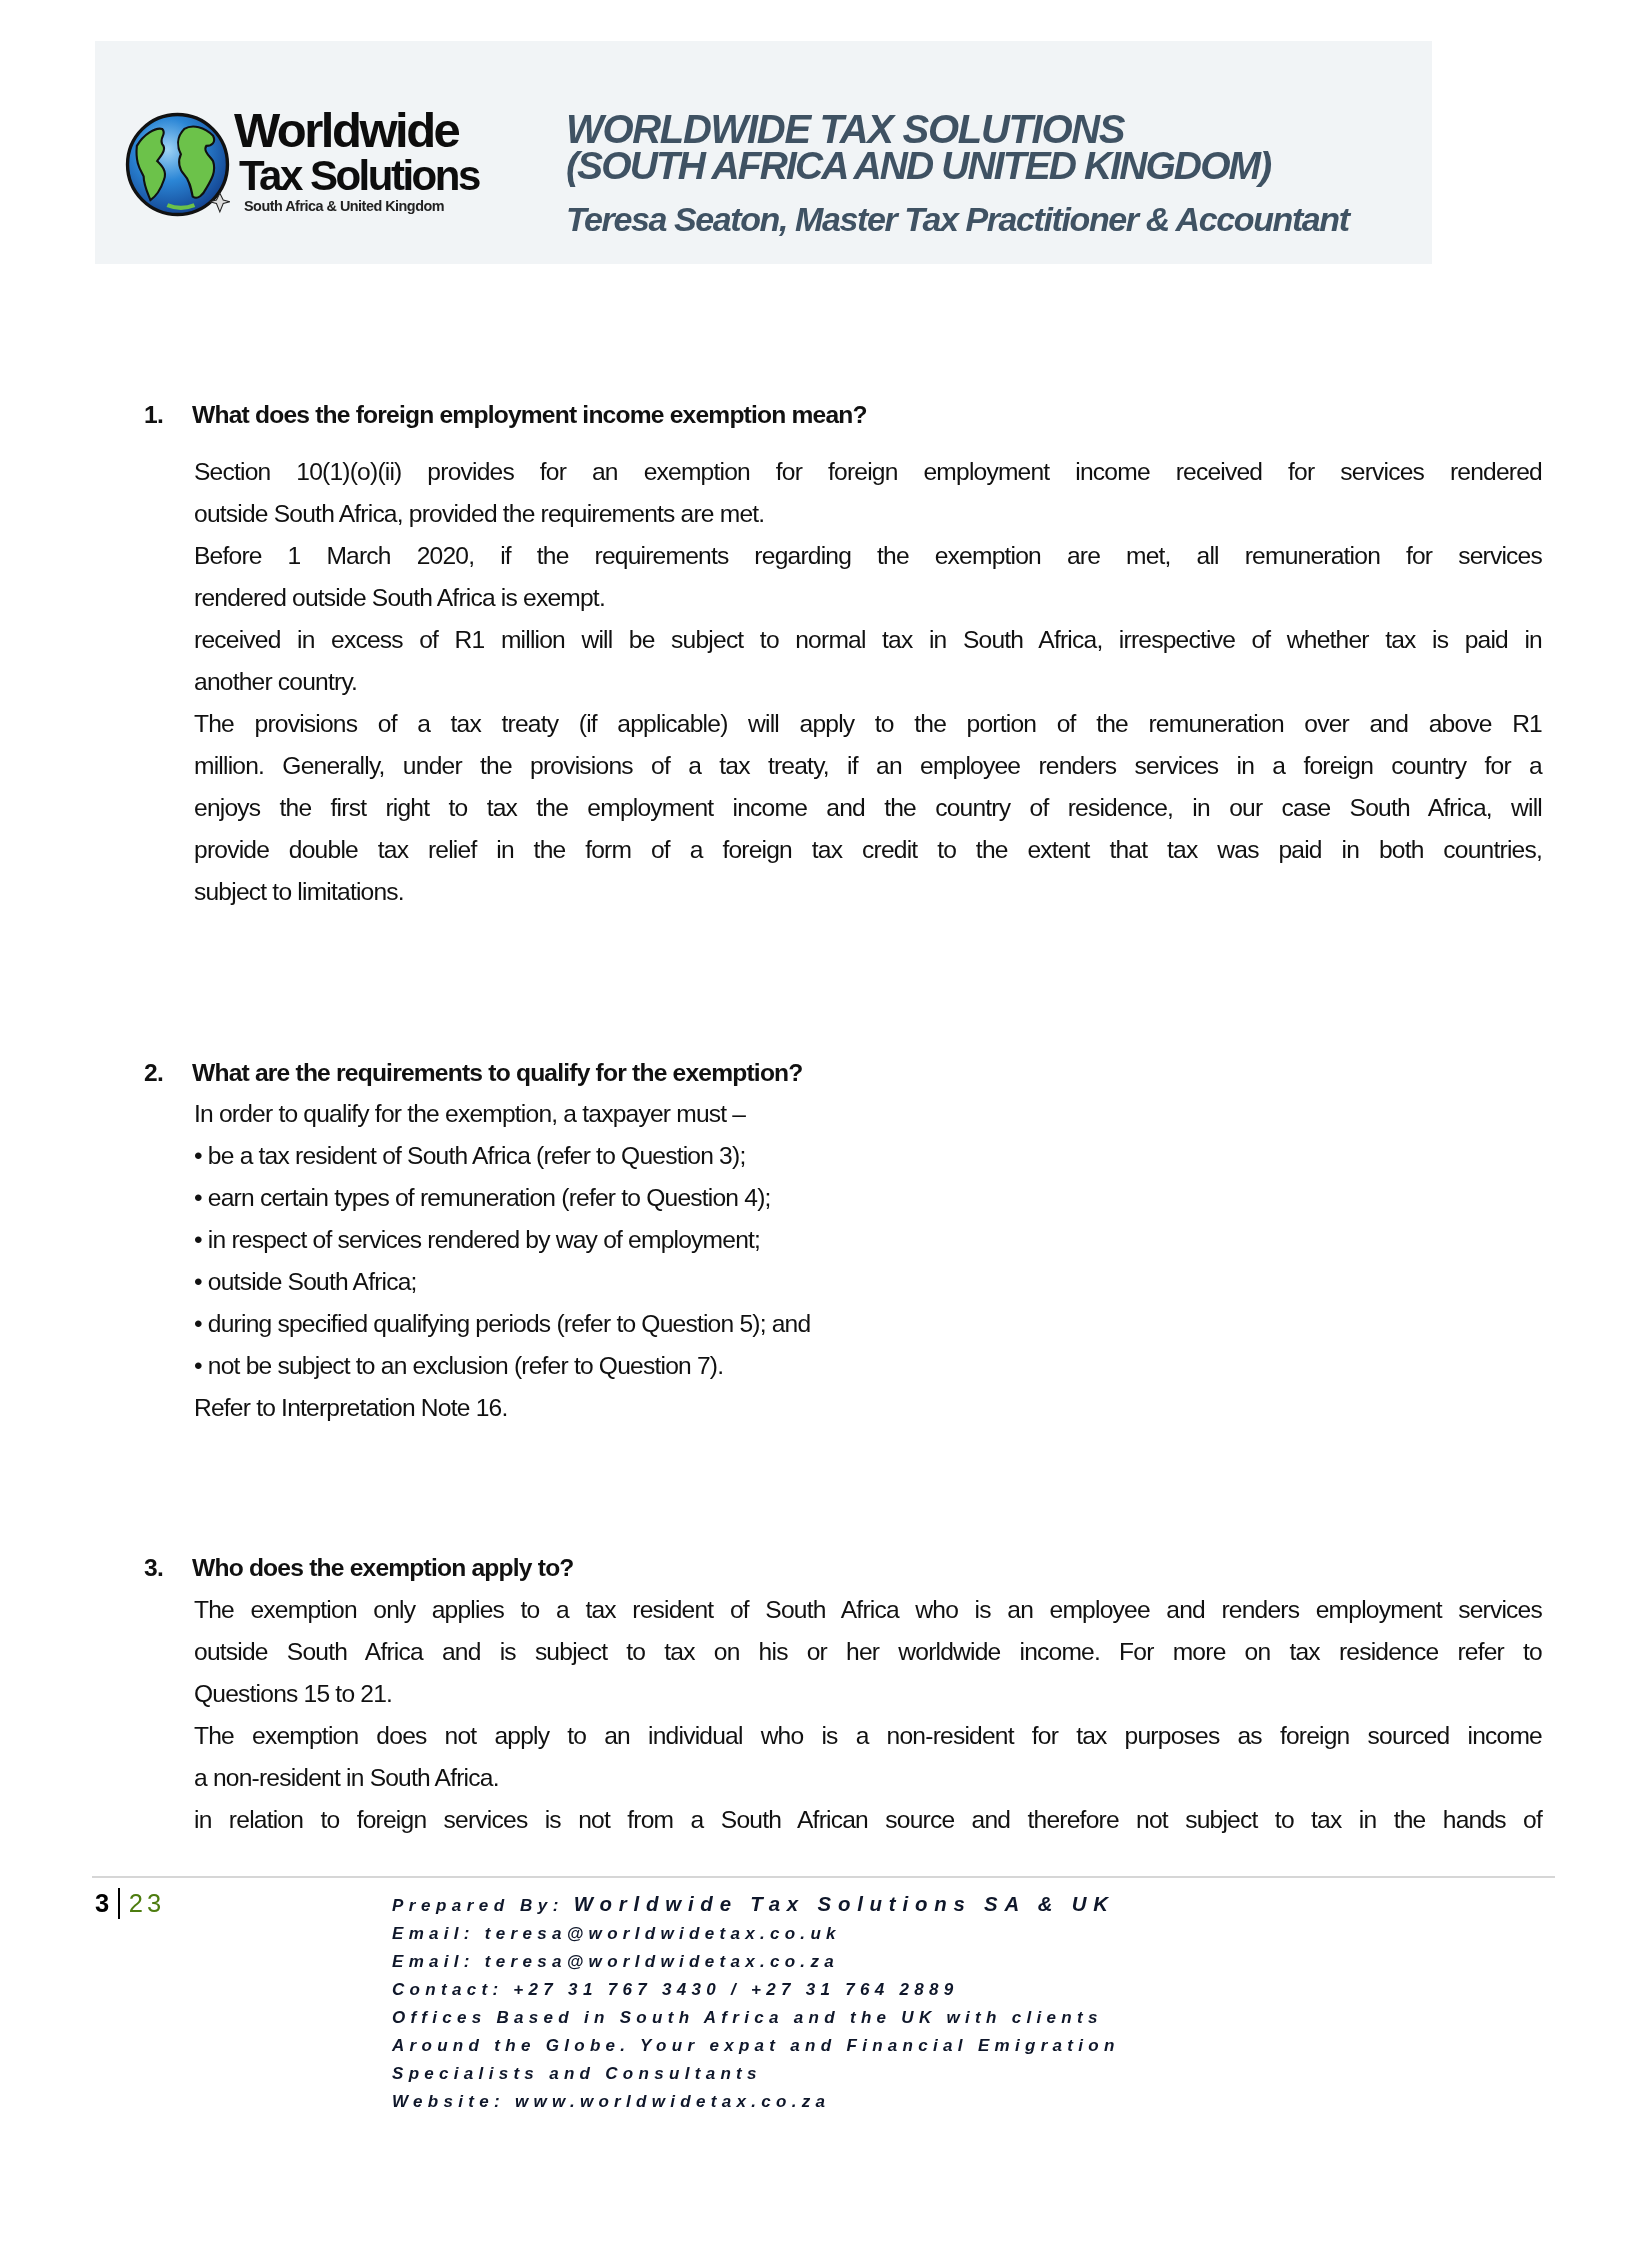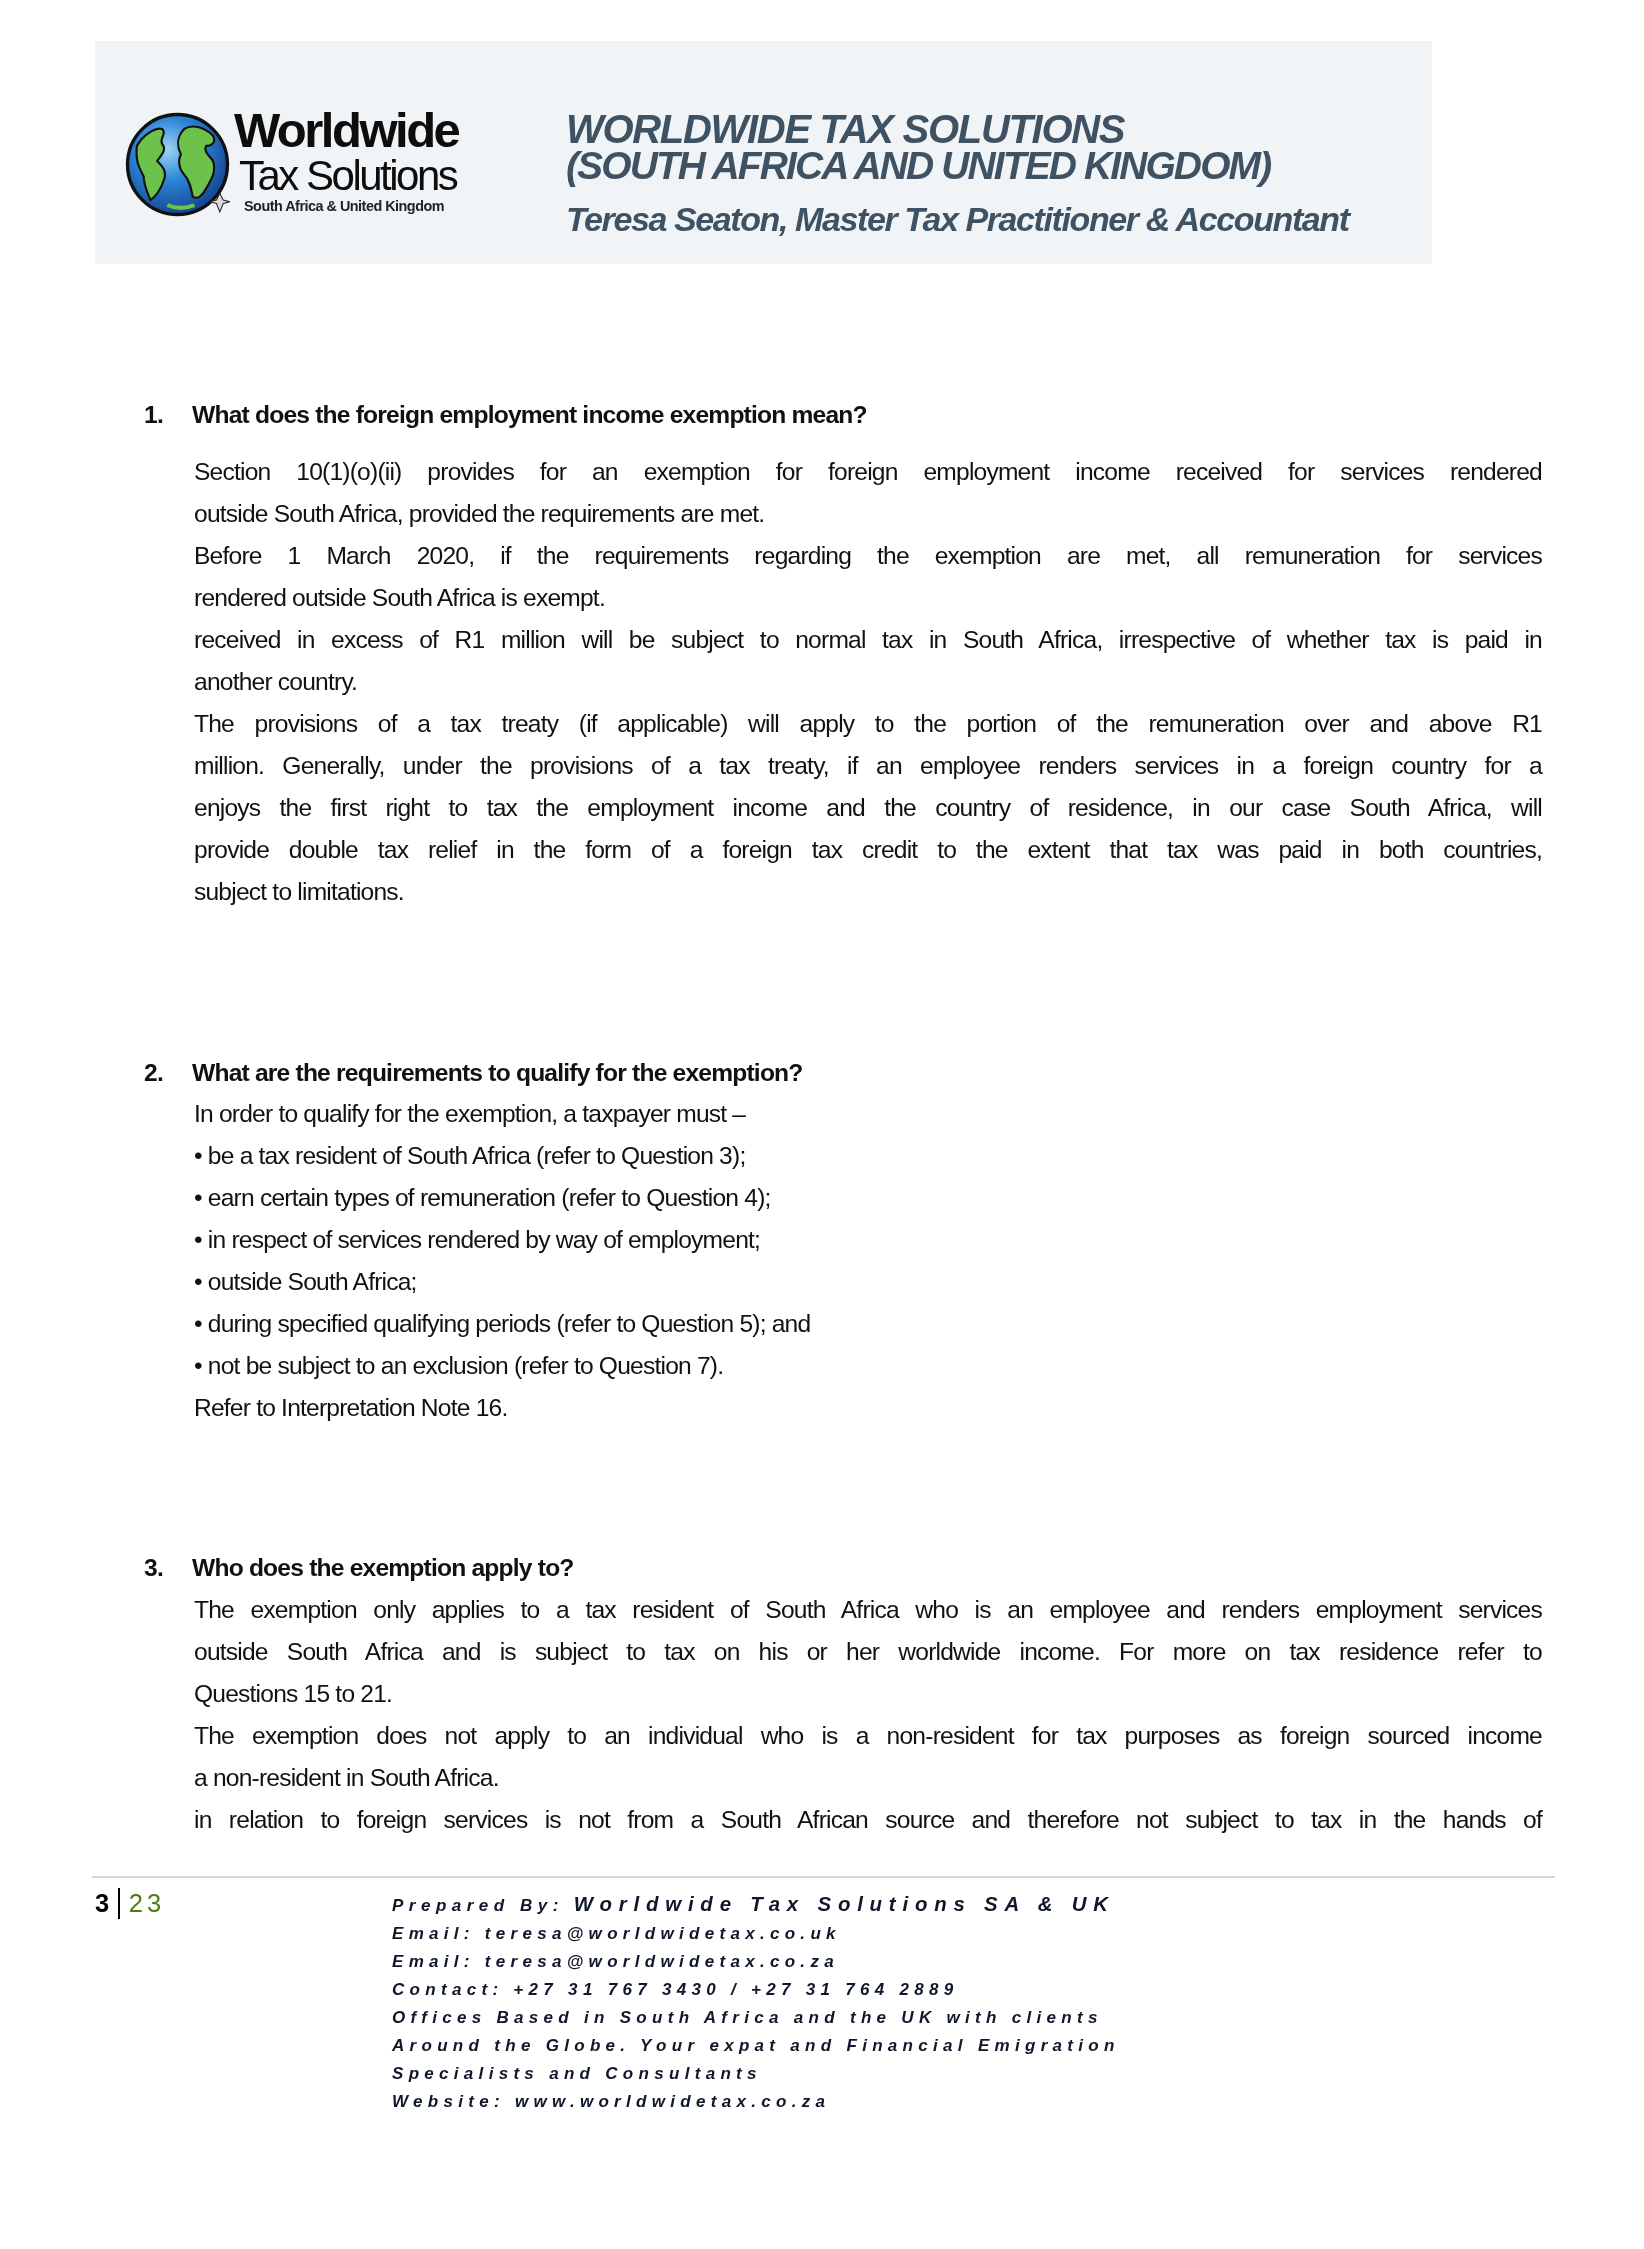--- a/index.html
+++ b/index.html
@@ -12,21 +12,21 @@
       position: absolute; left: 95px; top: 41px; width: 1337px; height: 223px;
       background: #f1f4f6;
     }
     .logo { position: absolute; left: 125px; top: 109px; width: 378px; height: 109px; }
     .globe { position: absolute; left: 0; top: 3.4px; width: 105px; height: 105px; }
     .logo-word {
       position: absolute; left: 109px; top: -5.1px; font-weight: bold; color: #0d0d0d;
       font-size: 49px; letter-spacing: -2.5px; line-height: 53px; white-space: nowrap;
     }
     .logo-tax {
-      position: absolute; left: 114px; top: 44px; font-weight: normal; color: #0d0d0d;
+      position: absolute; left: 114px; top: 44px; font-weight: bold; color: #0d0d0d;
       font-size: 42px; letter-spacing: -2.5px; line-height: 46px; white-space: nowrap;
     }
     .logo-sub {
       position: absolute; left: 119px; top: 89px; font-weight: bold; color: #222;
       font-size: 14.4px; letter-spacing: -0.5px; line-height: 17px; white-space: nowrap;
     }
     .hdr { position: absolute; left: 566px; color: #3f5263; font-weight: bold; font-style: italic; white-space: nowrap; }
     .hdr-title { top: 94px; font-size: 40px; letter-spacing: -1.3px; line-height: 59px; margin-top: 6px; }
     .hdr-sub { top: 143px; font-size: 39px; letter-spacing: -1.9px; line-height: 46px; }
     .hdr-name { top: 199px; font-size: 34px; letter-spacing: -1.4px; line-height: 41px; }

